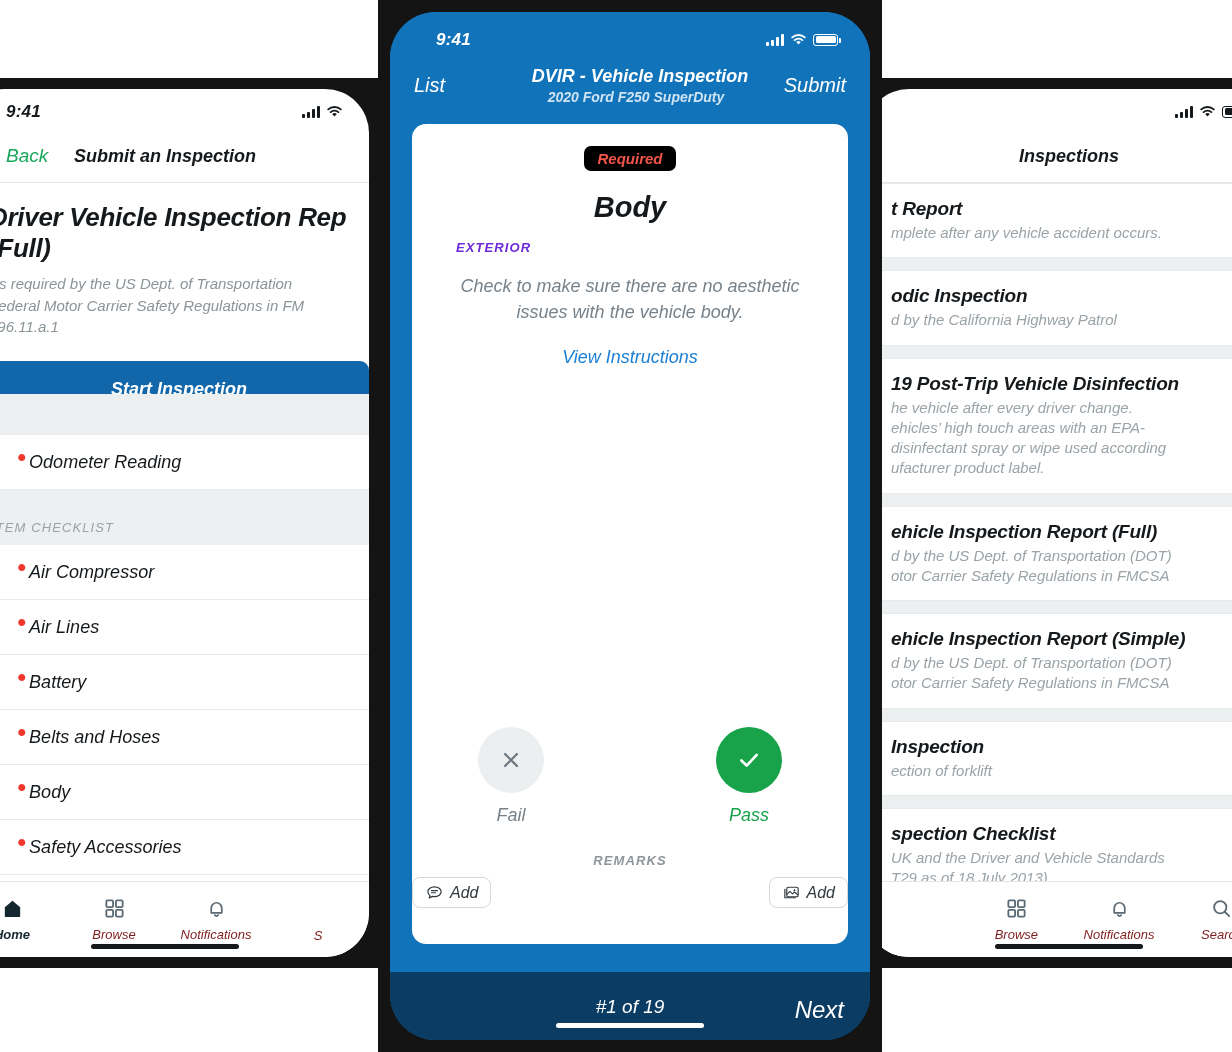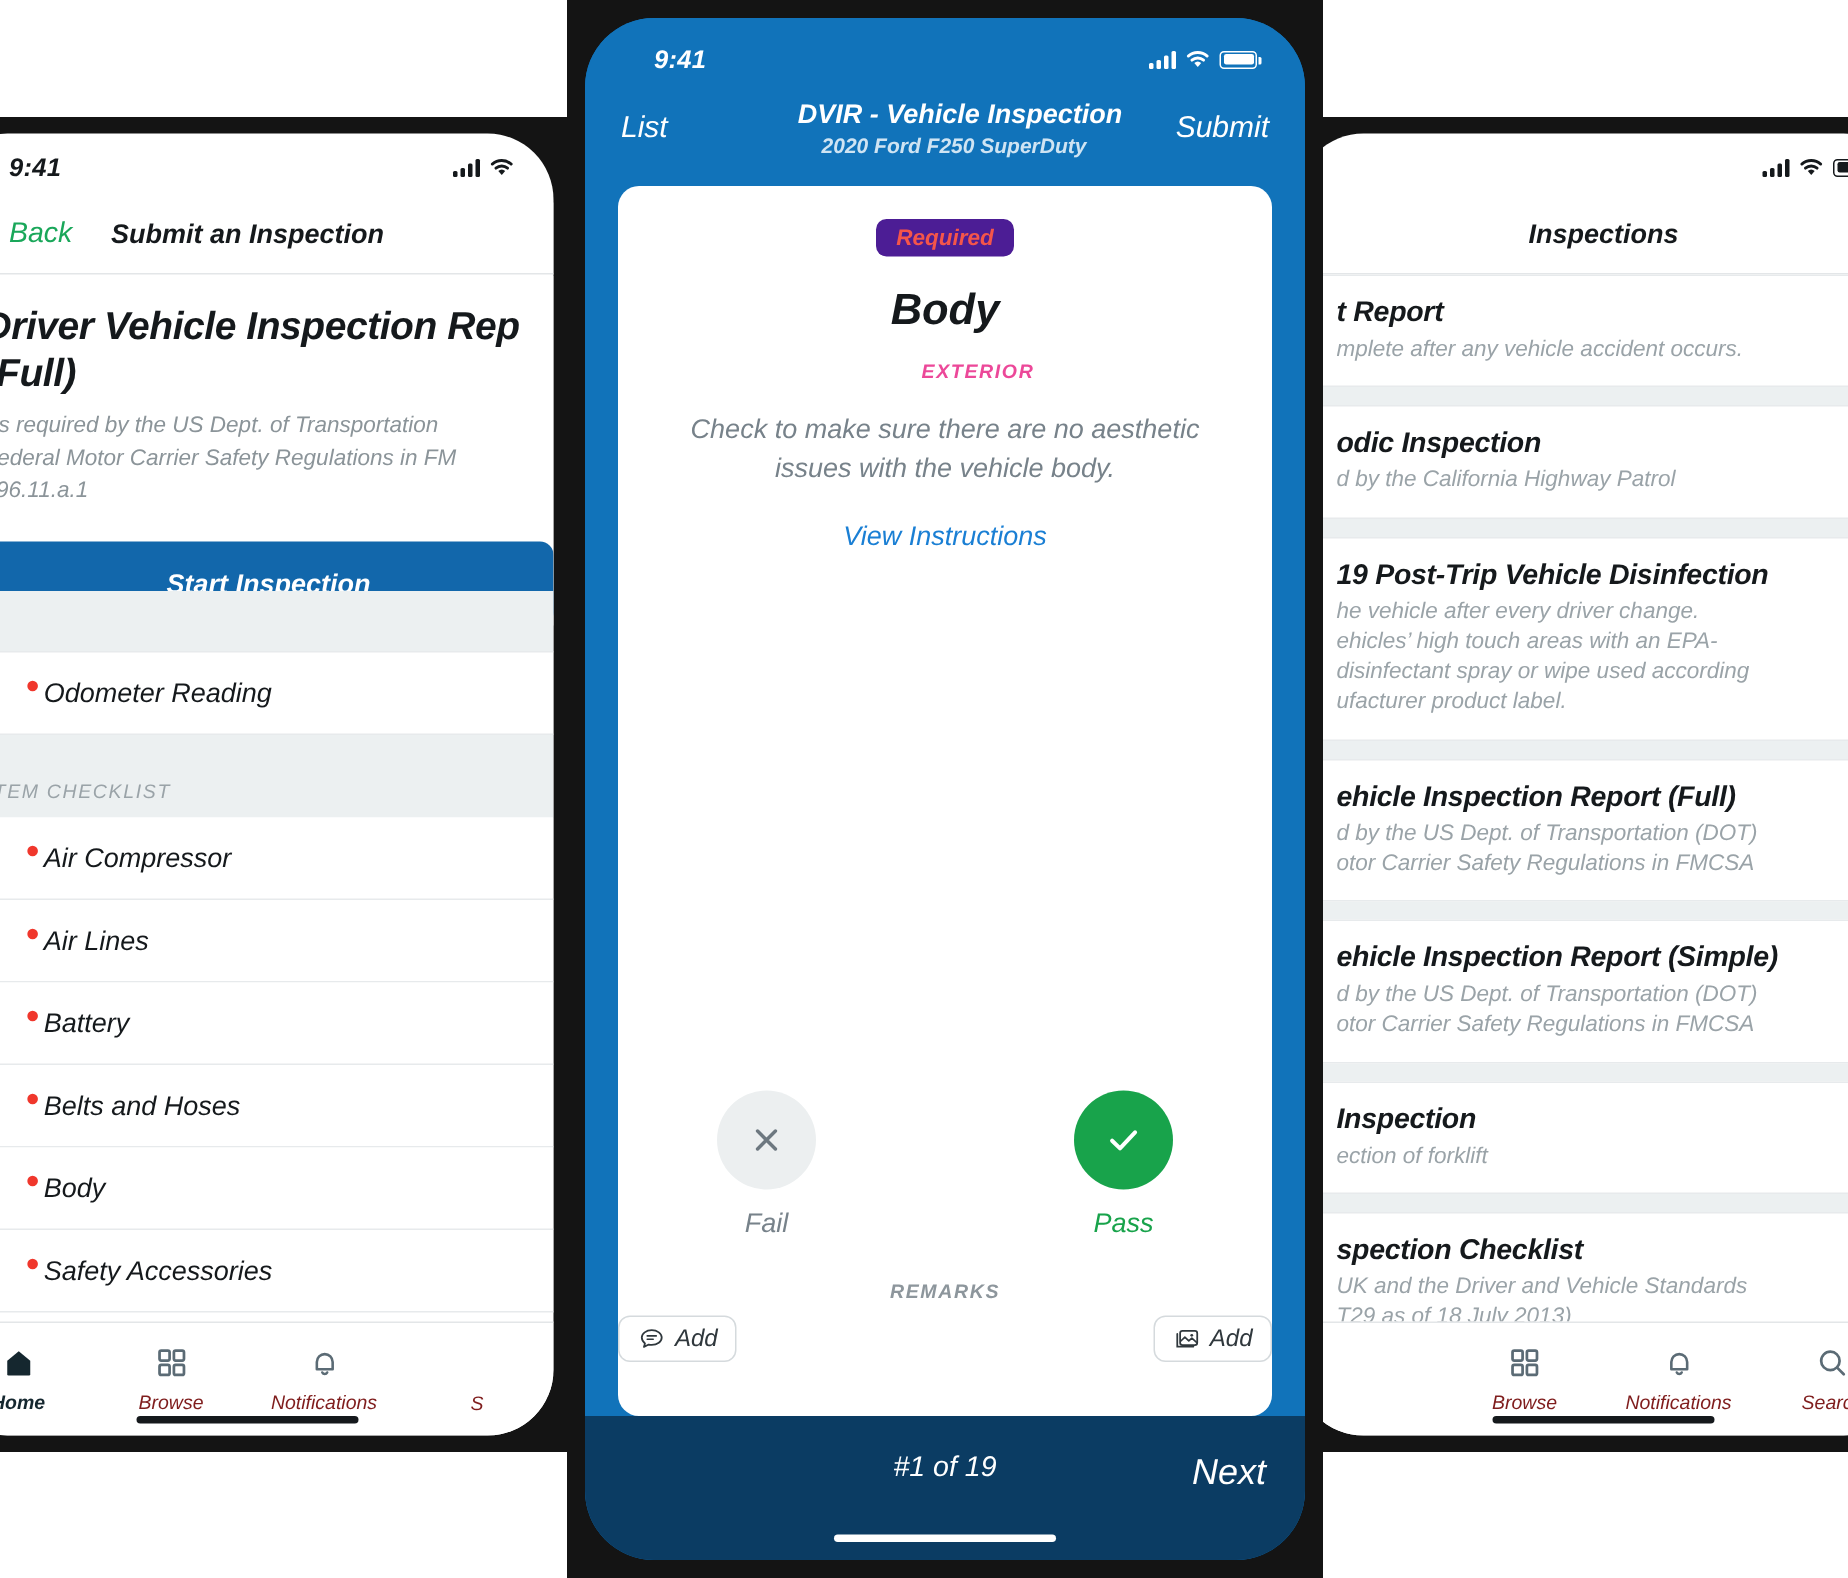--- a/index.html
+++ b/index.html
@@ -73,43 +73,43 @@
                           background:#1173ba; }
   .c-head { position:absolute; left:0; right:0; top:0; height:112px; background:#1173ba; color:#fff; }
   .c-head .list { position:absolute; left:24px; top:62px; font-size:20px; }
   .c-head .submit { position:absolute; right:24px; top:62px; font-size:20px; }
   .c-head .ttl { position:absolute; left:0; right:0; top:54px; text-align:center;
                  font-size:18px; font-weight:bold;padding-left:20px; }
   .c-head .sub { position:absolute; left:12px; right:0; top:77px; text-align:center;
                  font-size:14px; font-weight:bold; color:#cfe4f3; }
   .card { position:absolute; left:22px; right:22px; top:112px; bottom:96px;
           background:#fff; border-radius:14px; }
-  .badge { margin:22px auto 0; display:table; background:#4c1d95; color:#f4554a;
+  .badge { margin:22px auto 0; display:table; background:#000000; color:#f4554a;
            font-size:15px; font-weight:bold; padding:4px 13px; border-radius:7px; }
   .c-title { margin-top:20px; text-align:center; font-size:29px; font-weight:bold; color:#15191c; }
-  .c-cat { margin-top:16px; text-align:center; font-size:13px; font-weight:bold;
-           letter-spacing:1.1px; color:#ec4899;margin-left:44px; }
+  .c-cat { margin-top:16px; text-align:left; font-size:13px; font-weight:bold;
+           letter-spacing:1.1px; color:#6d28d9;margin-left:44px; }
   .c-desc { margin:18px 24px 0; text-align:center; font-size:18px; line-height:1.45; color:#77828a; }
   .c-link { margin-top:22px; text-align:center; font-size:18px; color:#1a7fd4; }
   .pf-wrap { position:absolute; left:0; right:0; bottom:118px; display:flex;
              justify-content:center; gap:172px; }
   .pf { display:flex; flex-direction:column; align-items:center; gap:12px; }
   .pf .circ { width:66px; height:66px; border-radius:50%; display:flex;
               align-items:center; justify-content:center; }
   .pf.fail .circ { background:#eceff0; }
   .pf.pass .circ { background:#18a34b; }
   .pf .plbl { font-size:18px; }
   .pf.fail .plbl { color:#77828a; }
   .pf.pass .plbl { color:#18a34b; }
   .remarks { position:absolute; left:0; right:0; bottom:36px; text-align:center; }
   .remarks .rl { font-size:13px; letter-spacing:1.1px; color:#8d969c; font-weight:bold;}
   .rbtns { margin-top:9px; display:flex; justify-content:space-between; gap:10px; }
   .rbtn { display:flex; align-items:center; gap:6px; border:1px solid #d5dadd; border-radius:8px;
           padding:5px 12px; font-size:16px; color:#30383d; background:#fff; }
-  .c-foot { position:absolute; left:0; right:0; bottom:0; height:96px; background:#0b3c63; color:#fff; }
+  .c-foot { position:absolute; left:0; right:0; bottom:0; height:68px; background:#0b3c63; color:#fff; }
   .c-foot .pg { position:absolute; left:0; right:0; top:24px; text-align:center; font-size:19px; }
   .c-foot .next { position:absolute; right:26px; top:24px; font-size:24px; }
 
   
   #phoneRight { left:854px; top:78px; width:430px; height:890px; border-radius:54px; }
   #phoneRight .screen { left:11px; top:11px; width:408px; height:868px; border-radius:44px; }
   .nav-r { position:absolute; left:0; right:0; top:46px; height:48px; background:#fff;
            border-bottom:1px solid #e3e6e8; }
   .nav-r .title { position:absolute; left:0; right:0; top:11px; text-align:center;
                   font-size:18px; font-weight:bold; color:#15191c; }

